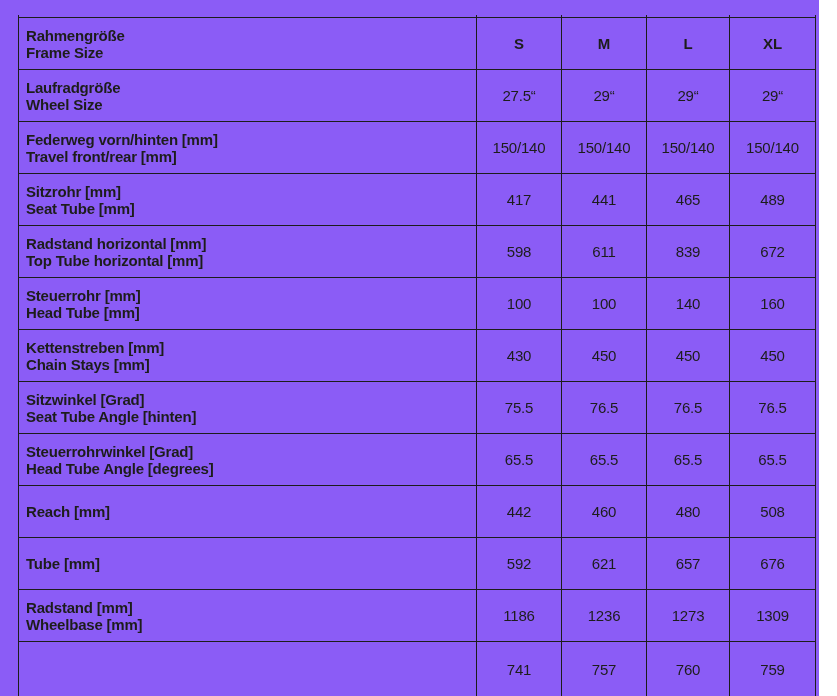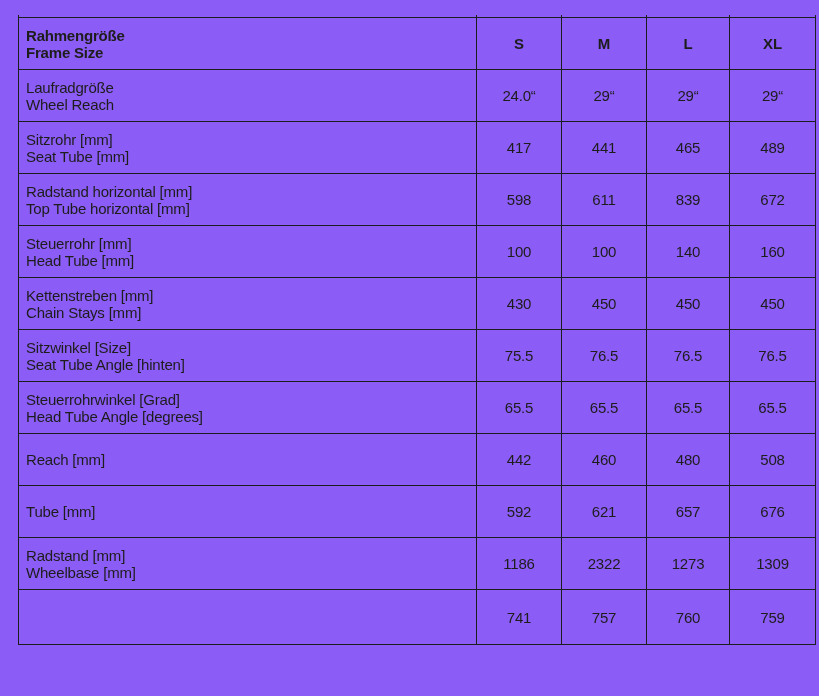--- a/index.html
+++ b/index.html
@@ -38,20 +38,21 @@
     height: 2px;
     border-top: none;
     border-bottom: none;
     padding: 0;
   }
   tr.row td { height: 47px; }
   tr.row.last td { height: 50px; }
   td.label {
     text-align: left;
     padding: 2px 8px 2px 7px;
+    font-weight: bold;
   }
   td.label .line {
     line-height: 17px;
     white-space: nowrap;
   }
   td.val {
     text-align: center;
     padding: 0 2px;
   }
   tr.header td { font-weight: bold; }
@@ -85,28 +86,38 @@
         </td>
         <td class="val">S</td>
         <td class="val">M</td>
         <td class="val">L</td>
         <td class="val">XL</td>
       </tr>
 
       <tr class="row">
         <td class="label">
           <div class="line">Laufradgröße</div>
-          <div class="line">Wheel Reach</div>
-        </td>
-        <td class="val">24.0“</td>
+          <div class="line">Wheel Size</div>
+        </td>
+        <td class="val">27.5“</td>
         <td class="val">29“</td>
         <td class="val">29“</td>
         <td class="val">29“</td>
       </tr>
 
+      <tr class="row">
+        <td class="label">
+          <div class="line">Federweg vorn/hinten [mm]</div>
+          <div class="line">Travel front/rear [mm]</div>
+        </td>
+        <td class="val">150/140</td>
+        <td class="val">150/140</td>
+        <td class="val">150/140</td>
+        <td class="val">150/140</td>
+      </tr>
 
       <tr class="row">
         <td class="label">
           <div class="line">Sitzrohr [mm]</div>
           <div class="line">Seat Tube [mm]</div>
         </td>
         <td class="val">417</td>
         <td class="val">441</td>
         <td class="val">465</td>
         <td class="val">489</td>
@@ -141,21 +152,21 @@
         </td>
         <td class="val">430</td>
         <td class="val">450</td>
         <td class="val">450</td>
         <td class="val">450</td>
       </tr>
 
 
       <tr class="row">
         <td class="label">
-          <div class="line">Sitzwinkel [Size]</div>
+          <div class="line">Sitzwinkel [Grad]</div>
           <div class="line">Seat Tube Angle [hinten]</div>
         </td>
         <td class="val">75.5</td>
         <td class="val">76.5</td>
         <td class="val">76.5</td>
         <td class="val">76.5</td>
       </tr>
 
       <tr class="row">
         <td class="label">
@@ -189,21 +200,21 @@
         <td class="val">657</td>
         <td class="val">676</td>
       </tr>
 
       <tr class="row">
         <td class="label">
           <div class="line">Radstand [mm]</div>
           <div class="line">Wheelbase [mm]</div>
         </td>
         <td class="val">1186</td>
-        <td class="val">2322</td>
+        <td class="val">1236</td>
         <td class="val">1273</td>
         <td class="val">1309</td>
       </tr>
 
       <tr class="row last">
         <td class="label">
           
           
         </td>
         <td class="val">741</td>

